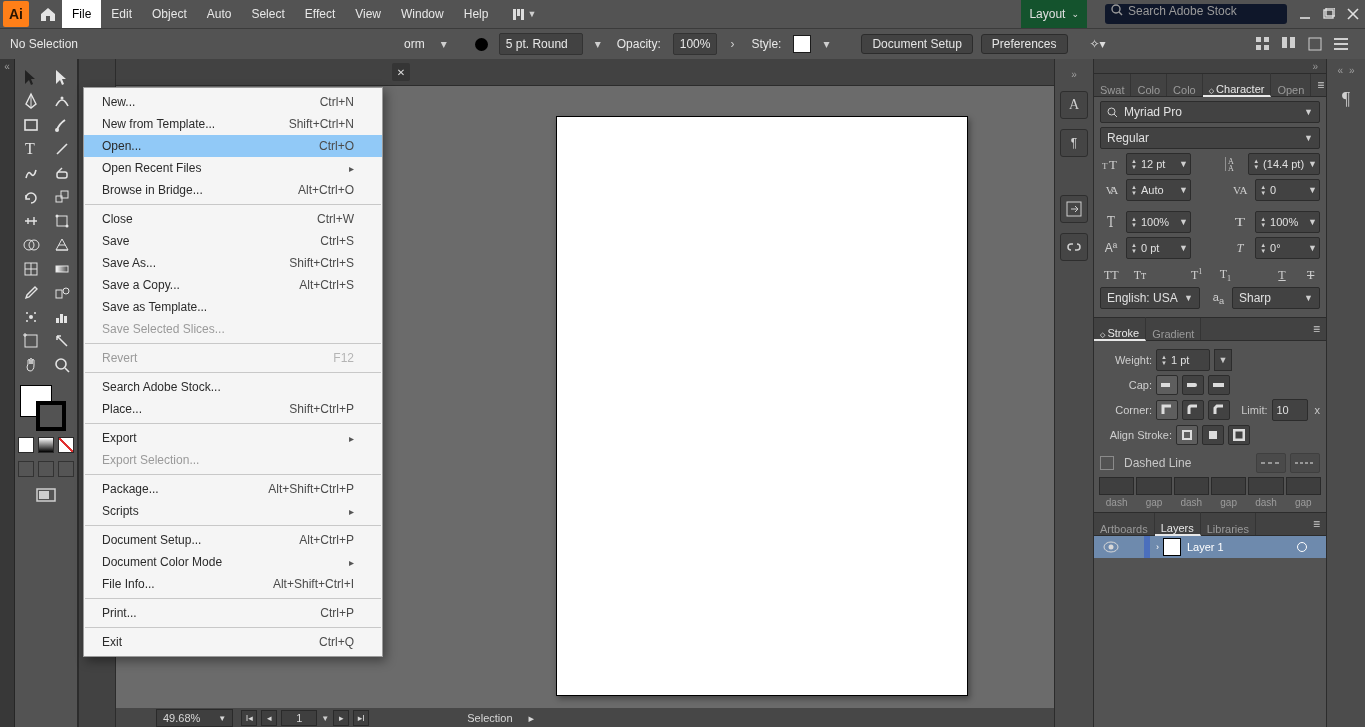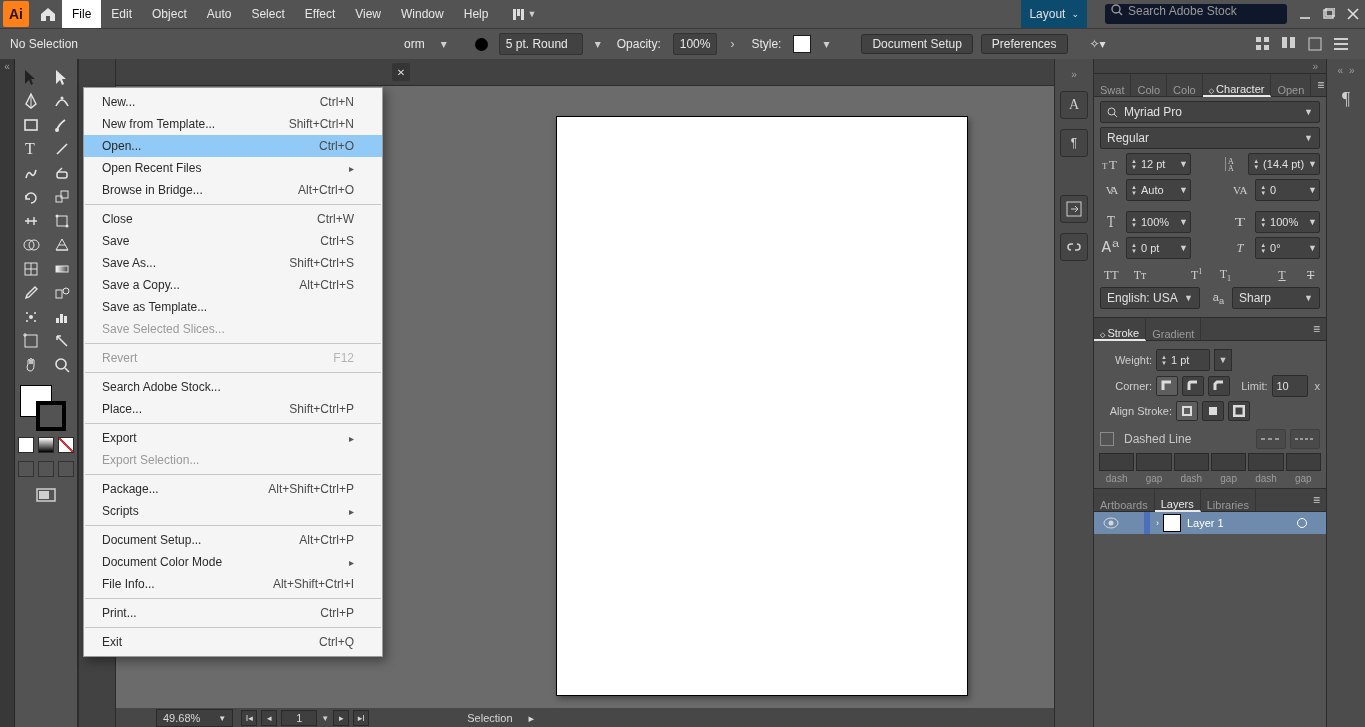--- a/index.html
+++ b/index.html
@@ -3,21 +3,21 @@
 <meta charset="utf-8">
 <style>
 html,body{margin:0;padding:0;height:100%;width:100%;overflow:hidden;font-family:"Segoe UI",Tahoma,sans-serif;font-size:12px;color:#c8c8c8;background:#333333;user-select:none}
 .top-bar{height:28px;background:#535353;display:flex;align-items:center;color:#e8e8e8}
 .ai-logo{width:26px;height:26px;background:#ff7f18;color:#2b1400;font-weight:bold;display:flex;align-items:center;justify-content:center;margin:1px 5px 1px 3px;font-size:14px;border-radius:2px}
 .home-icon{width:28px;height:28px;display:flex;align-items:center;justify-content:center}
 .menu-bar{display:flex;align-items:center}
 .menu-item{padding:0 10px;height:28px;line-height:28px;cursor:default;color:#e8e8e8}
 .menu-item.active{background:#ffffff;color:#000}
 .top-right{margin-left:auto;display:flex;align-items:center}
-.layout-combo{background:#0c4a6e;padding:0 8px;height:28px;display:flex;align-items:center;gap:6px;color:#e0e0e0;margin-right:18px}
+.layout-combo{background:#14532d;padding:0 8px;height:28px;display:flex;align-items:center;gap:6px;color:#e0e0e0;margin-right:18px}
 .search-box{background:#0f172a;height:20px;width:170px;border-radius:3px;display:flex;align-items:flex-start;padding:0 6px;color:#9a9a9a;margin-right:6px}
 .win-controls{display:flex}
 .win-btn{width:24px;height:24px;display:flex;align-items:center;justify-content:center;color:#e0e0e0}
 .control-bar{height:30px;background:#535353;border-top:1px solid #3b3b3b;display:flex;align-items:center;color:#e0e0e0;padding:0 6px;gap:8px}
 .cb-label{color:#e8e8e8;padding:0 4px}
 .cb-field{background:#424242;border:1px solid #333;border-radius:2px;padding:1px 6px;height:18px;display:flex;align-items:center;color:#e8e8e8}
 .cb-arrow{width:14px;text-align:center;color:#cfcfcf}
 .cb-btn{background:#424242;border:1px solid #2c2c2c;border-radius:3px;padding:2px 10px;color:#e5e5e5}
 .control-bar .spacer{flex:1}
 .cb-swatch{width:16px;height:16px;background:#fff;border:1px solid #1b1b1b;display:inline-block;vertical-align:middle}
@@ -589,21 +589,21 @@
                 <span>▲</span>
                 <span>▼</span>
               </div>
               <span class="num-val">100%</span>
               <span class="arrow">▼</span>
             </div>
         </div>
 
         <div class="row">
           <div class="ic">
-              <span style="font-family:Liberation Mono, monospace;font-size:16px">Aª</span>
+              <span style="font-family:Liberation Sans, sans-serif;font-size:12px">Aª</span>
             </div>
           <div class="num-box">
               <div class="spin">
                 <span>▲</span>
                 <span>▼</span>
               </div>
               <span class="num-val">0 pt</span>
               <span class="arrow">▼</span>
             </div>
           <div style="flex:1"></div>
@@ -657,20 +657,41 @@
         <div class="row">
           <span class="stroke-label">Weight:</span>
           <div class="num-box">
               <div class="spin">
                 <span>▲</span>
                 <span>▼</span>
               </div>
               <span class="num-val">1 pt</span>
             </div>
           <span class="arrow" style="background:#424242;border:1px solid #2c2c2c;height:20px;width:16px;display:flex;align-items:center;justify-content:center;font-size:9px">▼</span>
+        </div>
+        <div class="row">
+          <span class="stroke-label">Cap:</span>
+          <div class="btn-grp">
+            <div class="mini-btn on">
+                <svg width="12" height="10">
+                  <rect x="0" y="3" width="9" height="4" fill="#dcdcdc"></rect>
+                </svg>
+              </div>
+            <div class="mini-btn">
+                <svg width="12" height="10">
+                  <rect x="0" y="3" width="8" height="4" fill="#dcdcdc"></rect>
+                  <circle cx="8" cy="5" r="2" fill="#dcdcdc"></circle>
+                </svg>
+              </div>
+            <div class="mini-btn">
+                <svg width="12" height="10">
+                  <rect x="0" y="3" width="11" height="4" fill="#dcdcdc"></rect>
+                </svg>
+              </div>
+          </div>
         </div>
         <div class="row">
           <span class="stroke-label">Corner:</span>
           <div class="btn-grp">
             <div class="mini-btn on">
                 <svg width="12" height="12">
                   <path d="M2 10 L2 2 L10 2" fill="none" stroke="#dcdcdc" stroke-width="3"></path>
                 </svg>
               </div>
             <div class="mini-btn">

